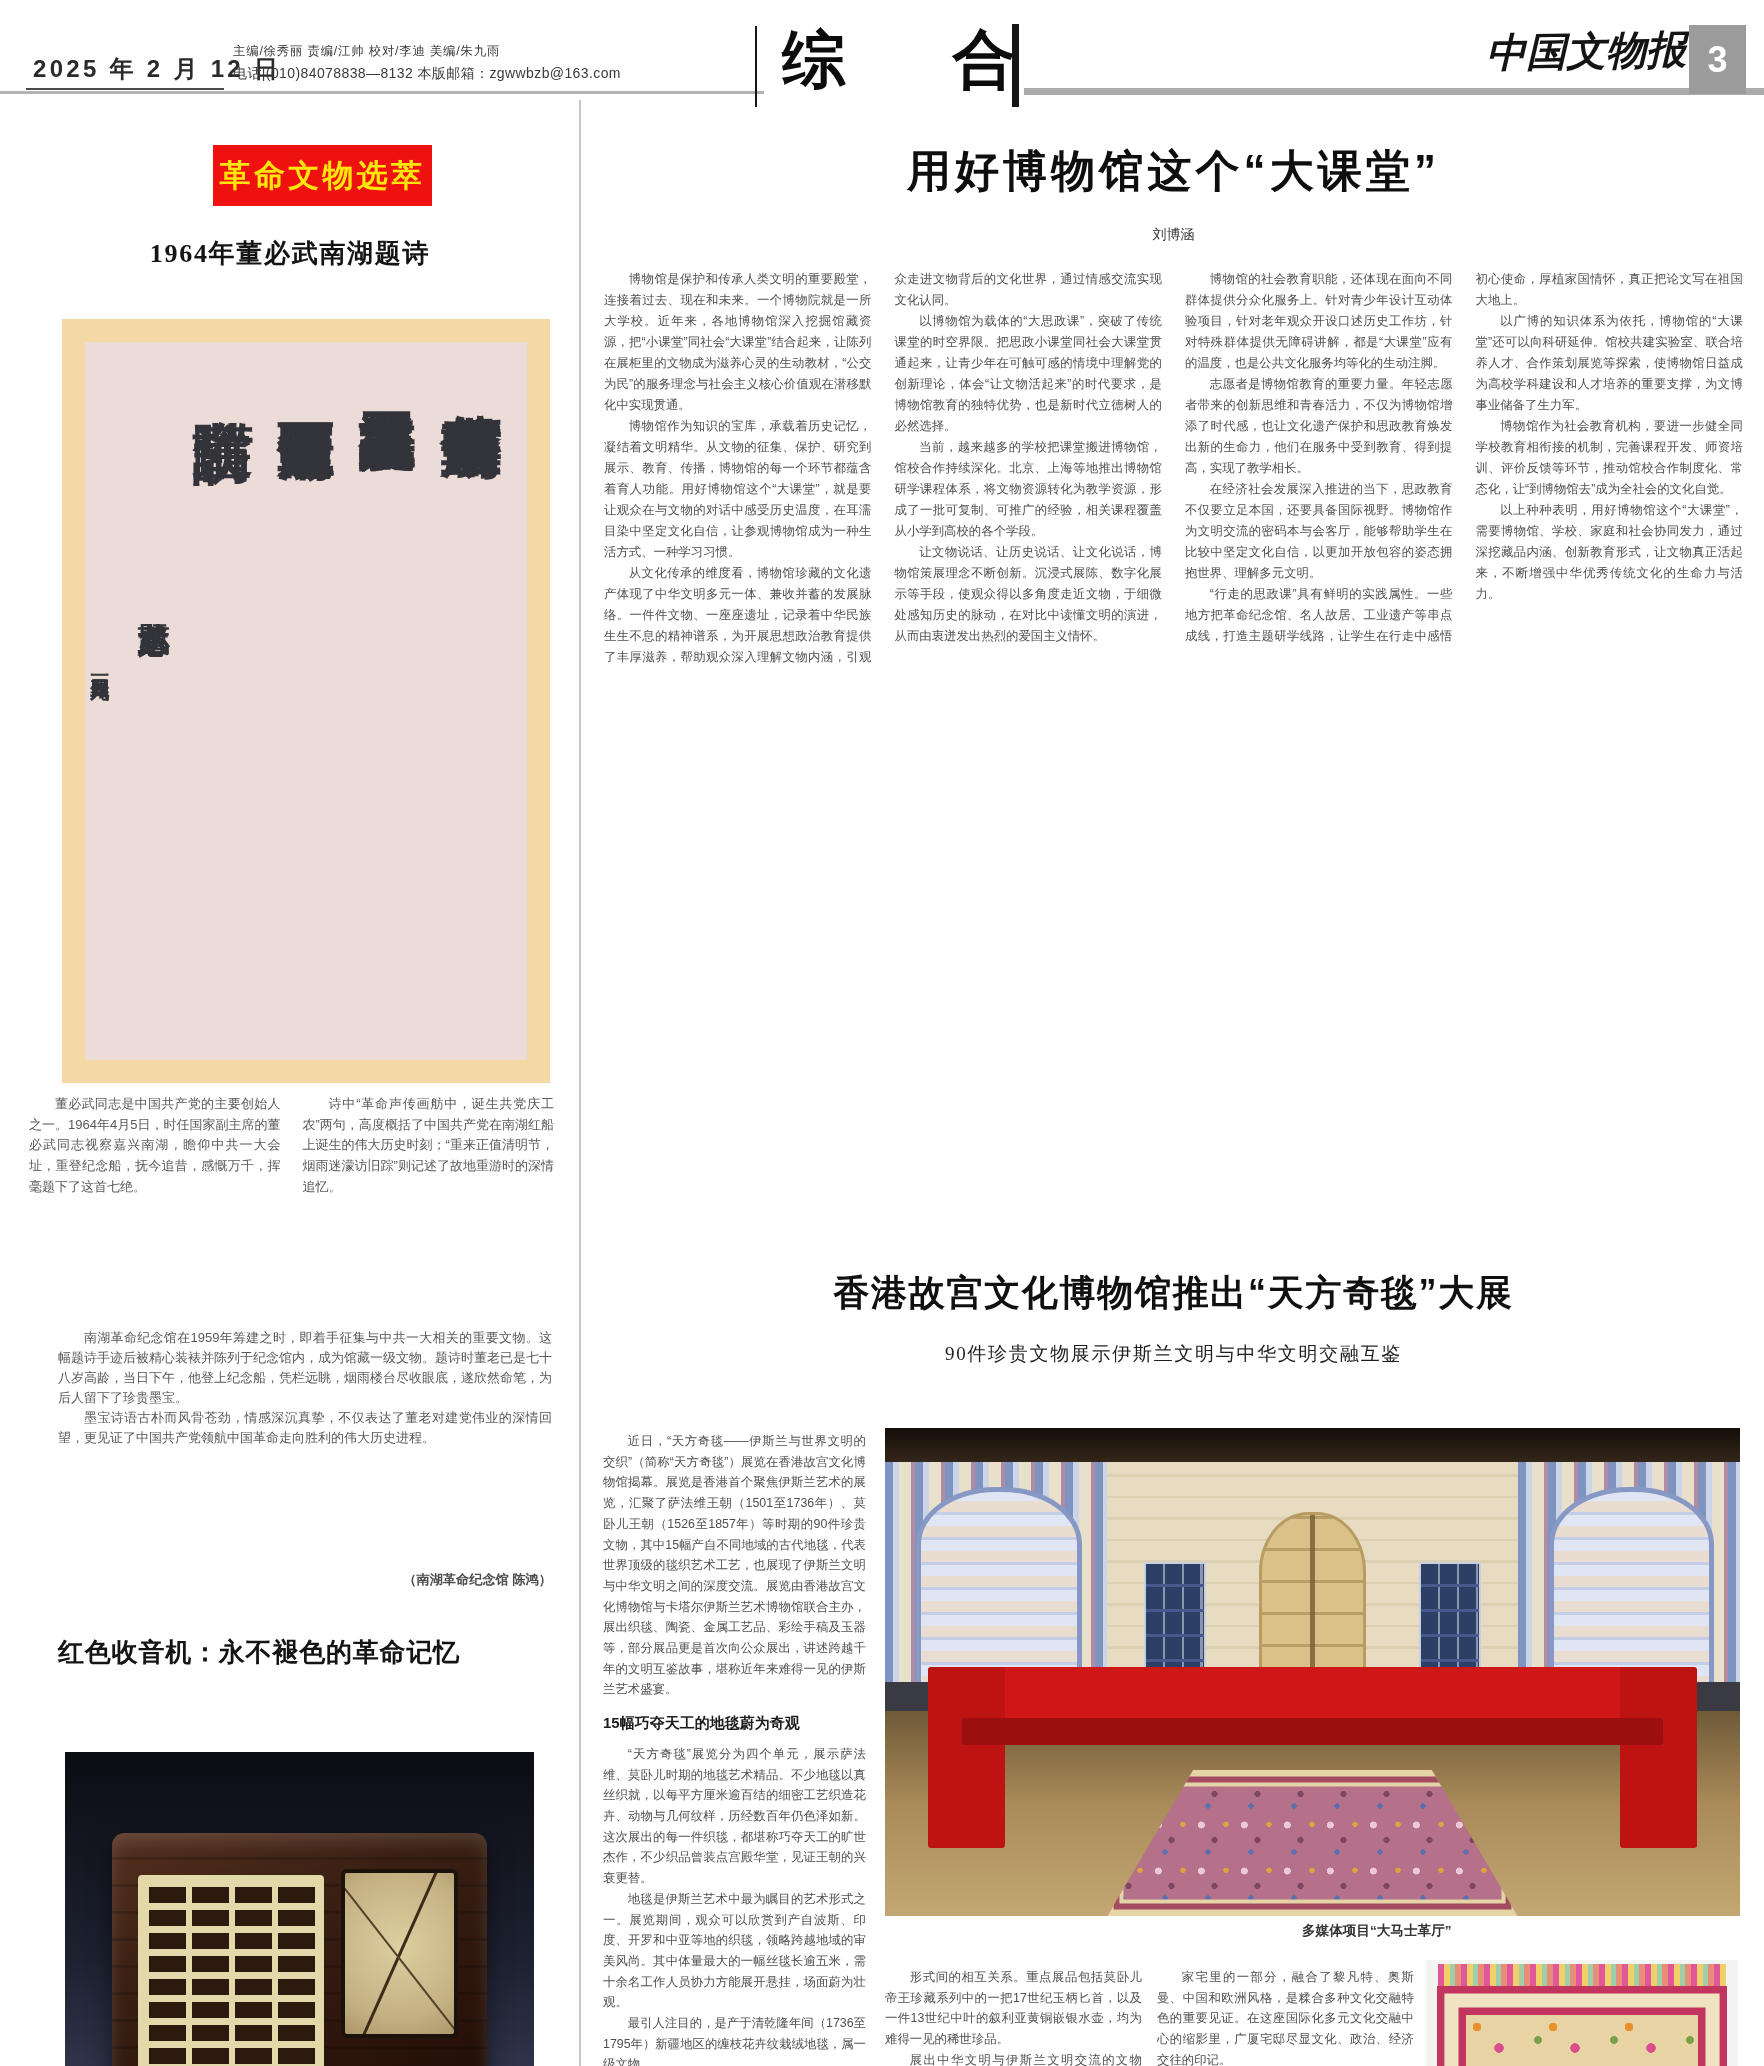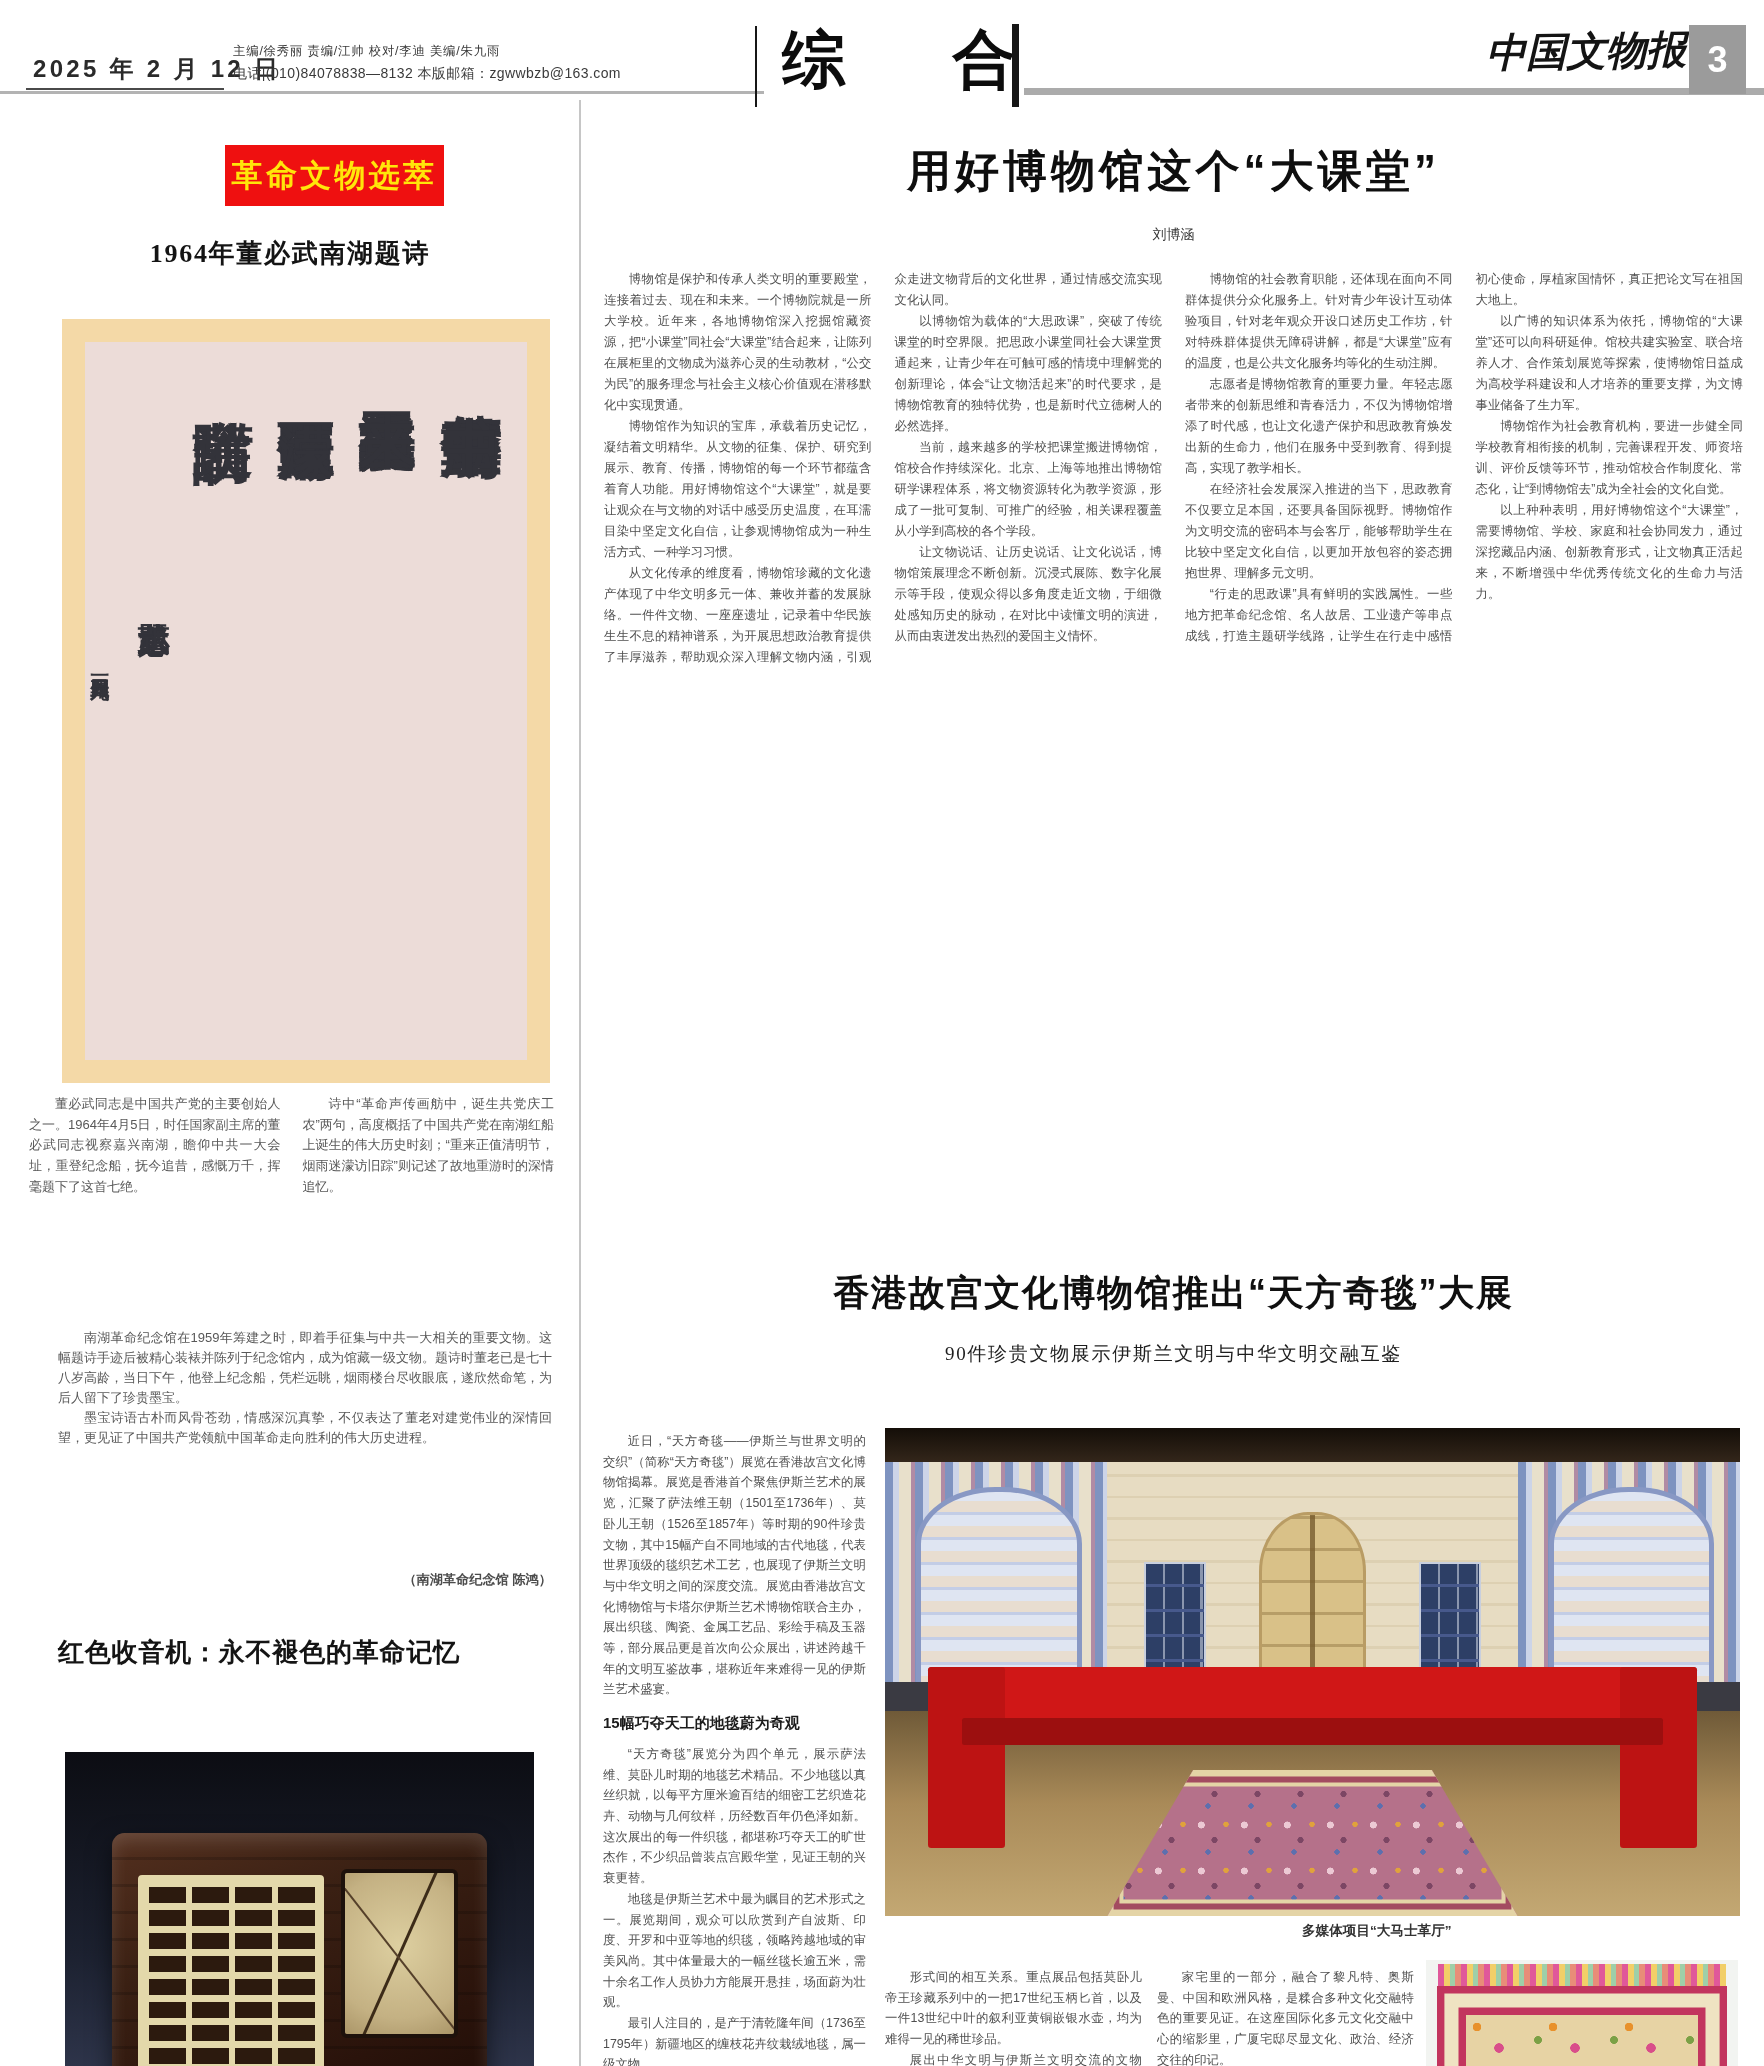--- a/index.html
+++ b/index.html
@@ -20,21 +20,21 @@
   .masthead{left:1486px;top:24px;width:190px;font-size:40px;font-weight:700;font-style:italic;
             font-family:"Liberation Serif","DejaVu Serif",serif;color:#141414;white-space:nowrap;transform:rotate(-1deg);}
   .pagebox{left:1689px;top:25px;width:57px;height:69px;background:#9b9b9b;color:#fff;font-size:36px;
            display:flex;align-items:center;justify-content:center;font-weight:700;}
 
   
   .v-divider{left:579px;top:100px;width:1.7px;height:2493px;background:#c6c6c6;}
 
   
   .badge{left:213px;top:145px;width:219px;height:61px;background:#ef1010;color:#ffe60a;
-         display:flex;align-items:center;justify-content:center;font-size:31px;font-weight:900;letter-spacing:3.3px;margin-left:12px;}
+         display:flex;align-items:center;justify-content:center;font-size:31px;font-weight:900;letter-spacing:3.3px;}
 
   
   .a1-title{left:26px;top:236px;width:528px;text-align:center;font-size:26px;font-weight:700;letter-spacing:1.7px;
             font-family:"Liberation Serif","DejaVu Serif",serif;color:#141414;}
   .callig{left:62px;top:319px;width:488px;height:764px;background:#f4d9a7;padding:23px;box-sizing:border-box;}
   .callig-paper{width:100%;height:100%;background:#ecdcd8;box-sizing:border-box;padding:25px 23px;
                 writing-mode:vertical-rl;font-family:"DejaVu Serif","Liberation Serif",serif;color:#33333a;}
   .cc{line-height:1.05;margin-left:21.5px;font-weight:600;}
   .cc1{font-size:61px;}
   .cc2{font-size:57px;}

